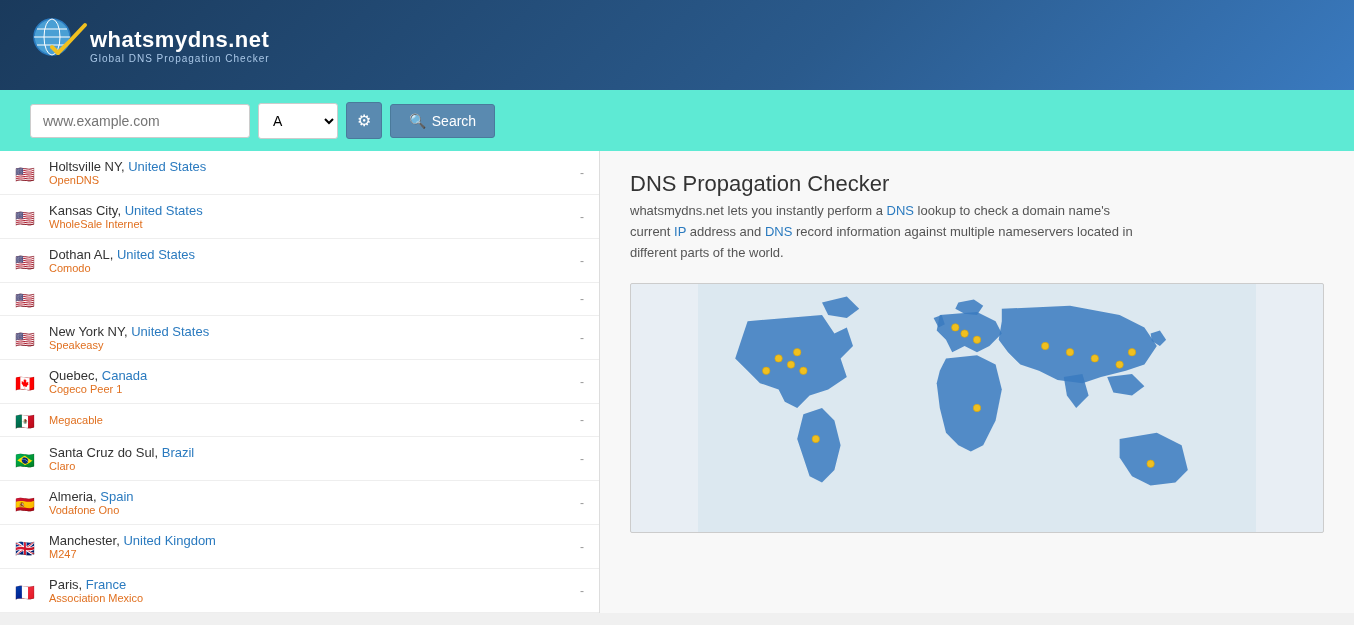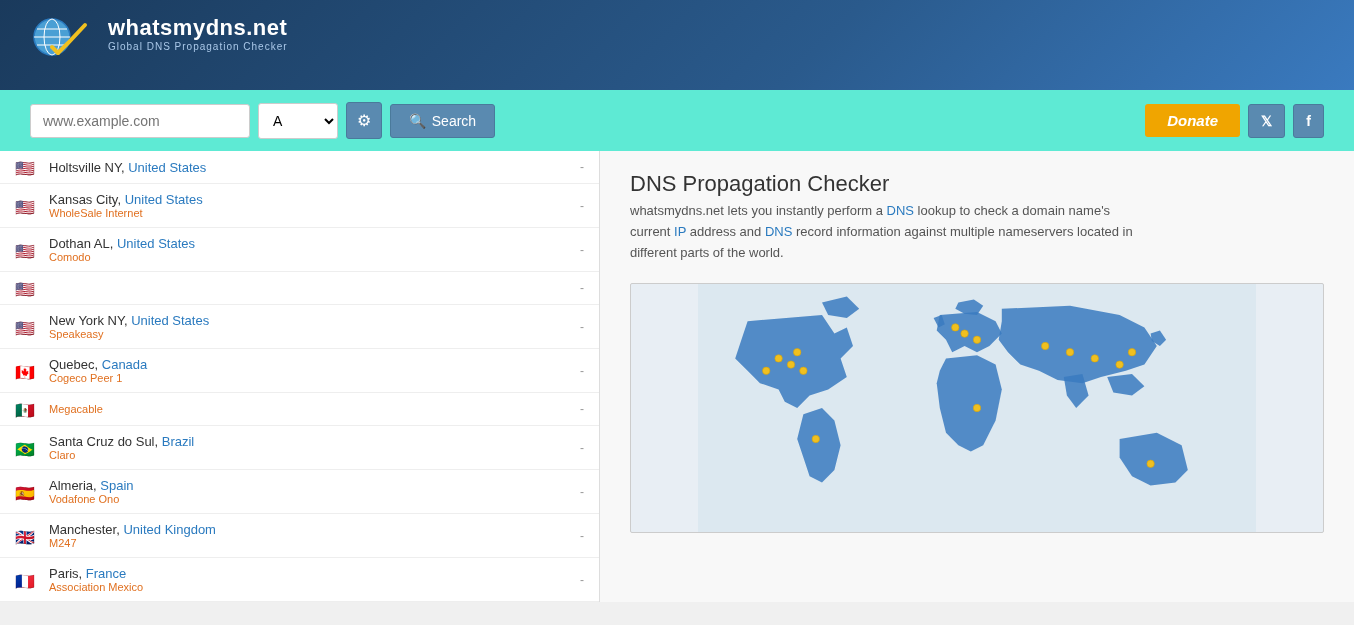--- a/index.html
+++ b/index.html
@@ -7,22 +7,22 @@
 
     
     .header {
       background: linear-gradient(135deg, #1a3a5c 0%, #2a5a8c 60%, #3a7abf 100%);
       padding: 15px 30px;
       display: flex;
       align-items: center;
     }
     .logo-area {
       display: flex;
-      align-items: flex-start;
-      gap: 18px;
+      align-items: center;
+      gap: 0;
     }
     .logo-icon {
       width: 60px;
       height: 60px;
       position: relative;
     }
     .logo-text-area {
       display: flex;
       flex-direction: column;
     }
@@ -231,38 +231,30 @@
     <option>MX</option>
     <option>NS</option>
     <option>TXT</option>
     <option>SOA</option>
   </select>
   <button class="settings-btn">⚙</button>
   <button class="search-btn">
     <span>🔍</span>
     <span>Search</span>
   </button>
-  <div class="toolbar-right">
-    <button class="donate-btn">Donate</button>
-    <button class="social-btn">
-      <span>𝕏</span>
-    </button>
-    <button class="social-btn">
-      <span>f</span>
-    </button>
-  </div>
 </div>
 
 <div class="main-content">
 
   <div class="server-list" id="server-list-container">
   <div class="server-item">
         <span class="flag">🇺🇸</span>
         <div class="server-info">
           <div class="server-location">Holtsville NY, <span class="link-text">United States</span></div>
+          <div class="server-isp">OpenDNS</div>
         </div>
         <span class="server-result">-</span>
       </div>
       <div class="server-item">
         <span class="flag">🇺🇸</span>
         <div class="server-info">
           <div class="server-location">Kansas City, <span class="link-text">United States</span></div>
           <div class="server-isp">WholeSale Internet</div>
         </div>
         <span class="server-result">-</span>

